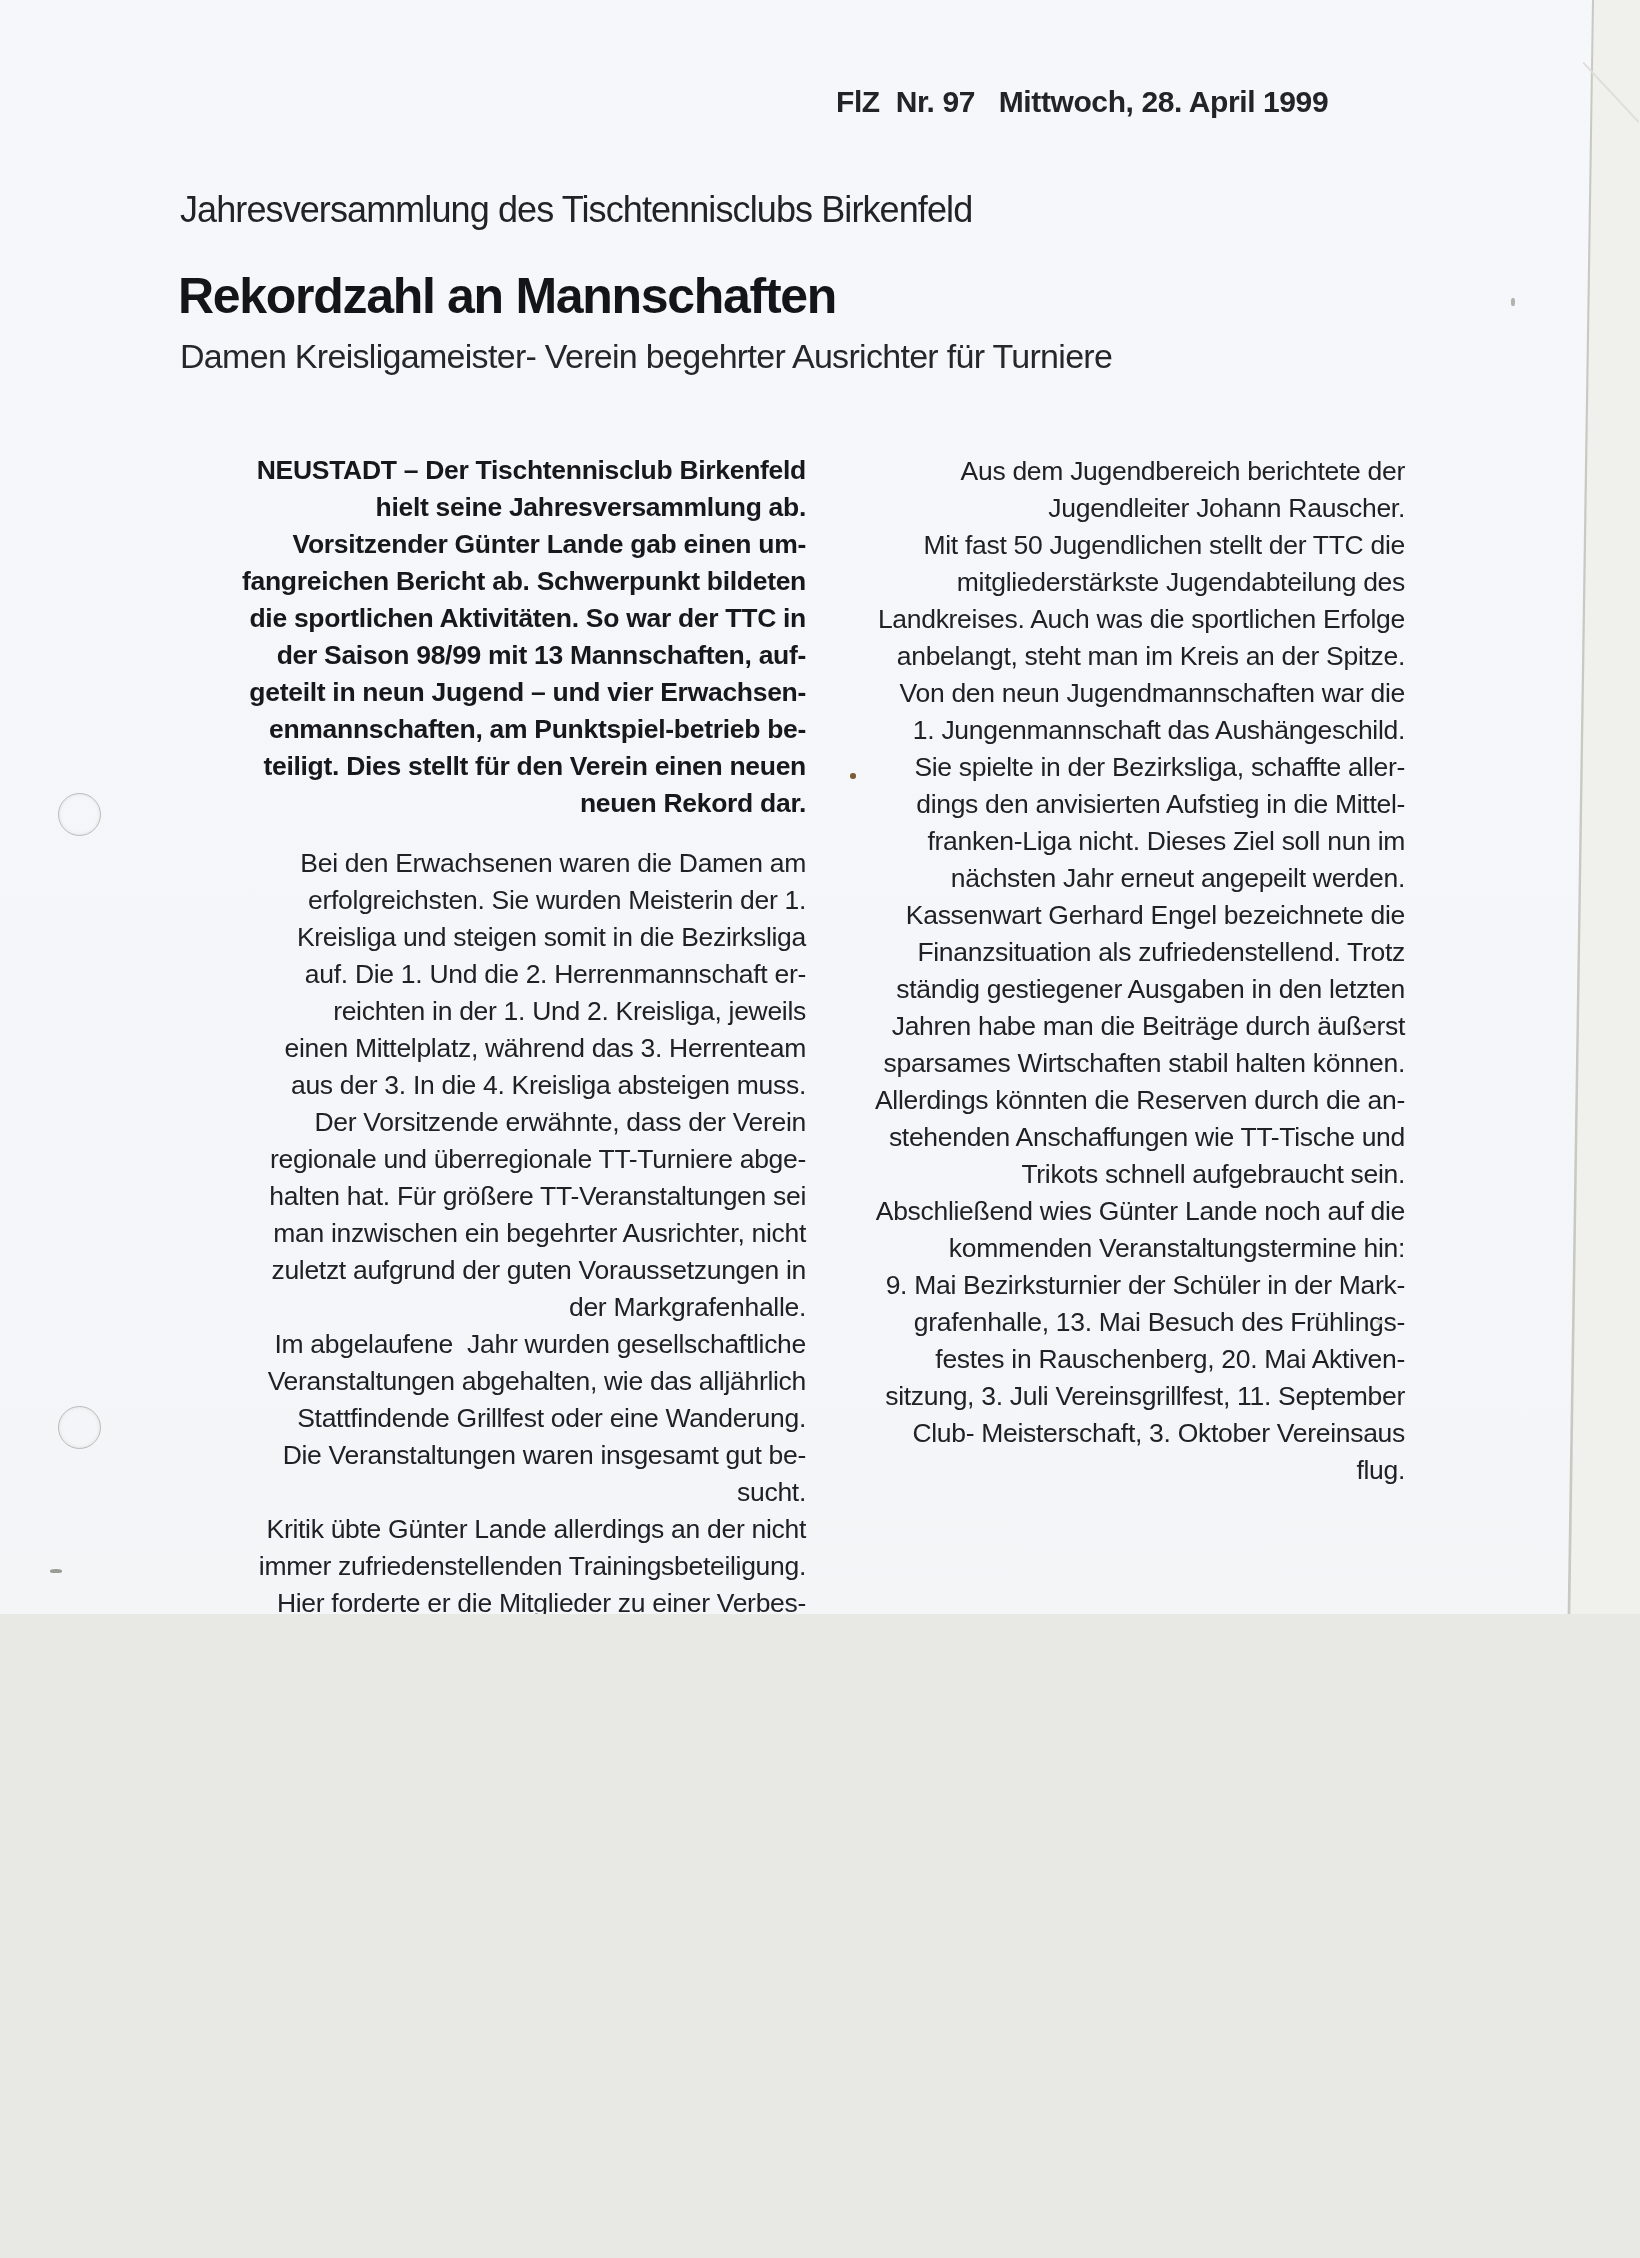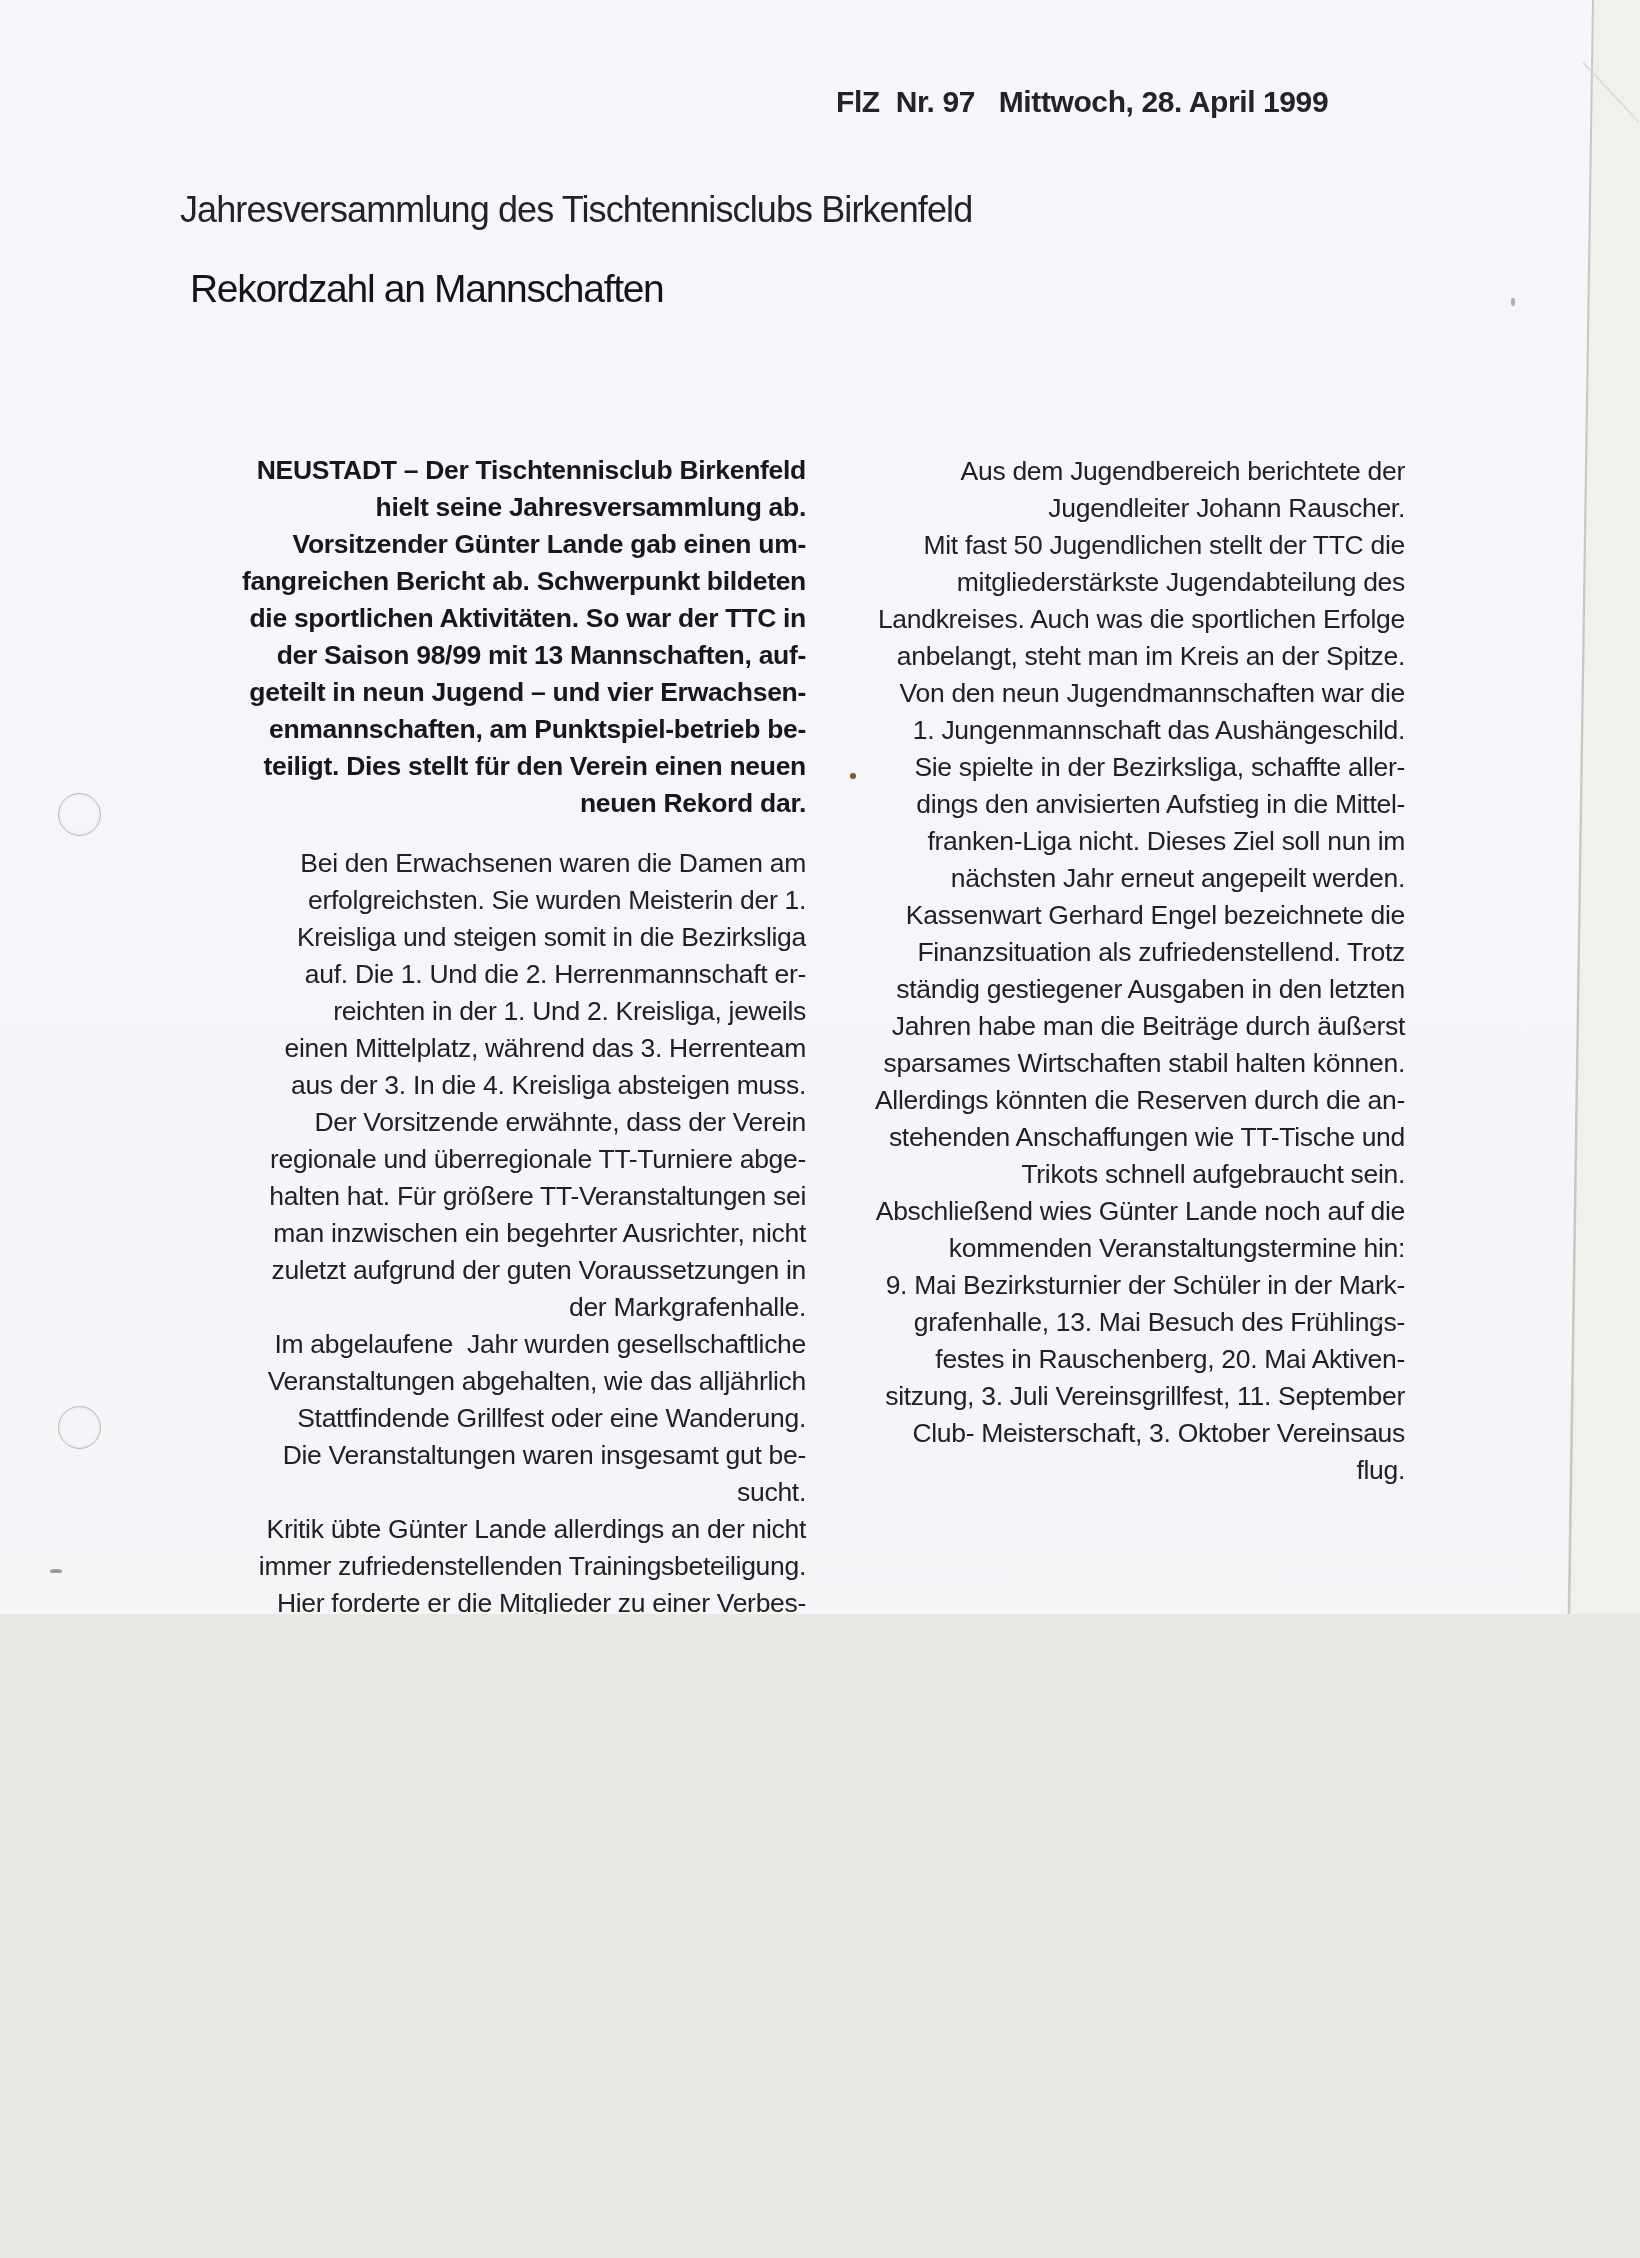--- a/index.html
+++ b/index.html
@@ -27,21 +27,21 @@
     position:absolute;left:836px;top:85px;
     font-size:30px;font-weight:700;letter-spacing:-0.4px;
     color:#232428;white-space:pre;
   }
   .kicker{
     position:absolute;left:180px;top:189px;
     font-size:36px;font-weight:400;letter-spacing:-0.9px;color:#222327;
   }
   .headline{
     position:absolute;left:178px;top:267px;
-    font-size:39px;font-weight:400;letter-spacing:-1.3px;color:#141519;margin-left:12px;
+    font-size:50px;font-weight:700;letter-spacing:-1.3px;color:#141519;
   }
   .subhead{
     position:absolute;left:180px;top:337px;
     font-size:34px;font-weight:400;letter-spacing:-0.7px;color:#26272b;
   }
   .col{
     position:absolute;top:452px;
     font-size:26.5px;line-height:37px;letter-spacing:-0.3px;
     color:#202127;
   }
@@ -62,20 +62,21 @@
 <body>
 
 <div class="scan">
 
   <div class="masthead">FlZ  Nr. 97   Mittwoch, 28. April 1999</div>
 
   <div class="kicker">Jahresversammlung des Tischtennisclubs Birkenfeld</div>
 
   <div class="headline">Rekordzahl an Mannschaften</div>
 
+  <div class="subhead">Damen Kreisligameister- Verein begehrter Ausrichter für Turniere</div>
 
   <div class="col col-left" id="col-left">
       <p class="para bold">NEUSTADT – Der Tischtennisclub Birkenfeld
 hielt seine Jahresversammlung ab.
 Vorsitzender Günter Lande gab einen um-
 fangreichen Bericht ab. Schwerpunkt bildeten
 die sportlichen Aktivitäten. So war der TTC in
  der Saison 98/99 mit 13 Mannschaften, auf-
 geteilt in neun Jugend – und vier Erwachsen-
 enmannschaften, am Punktspiel-betrieb be-

